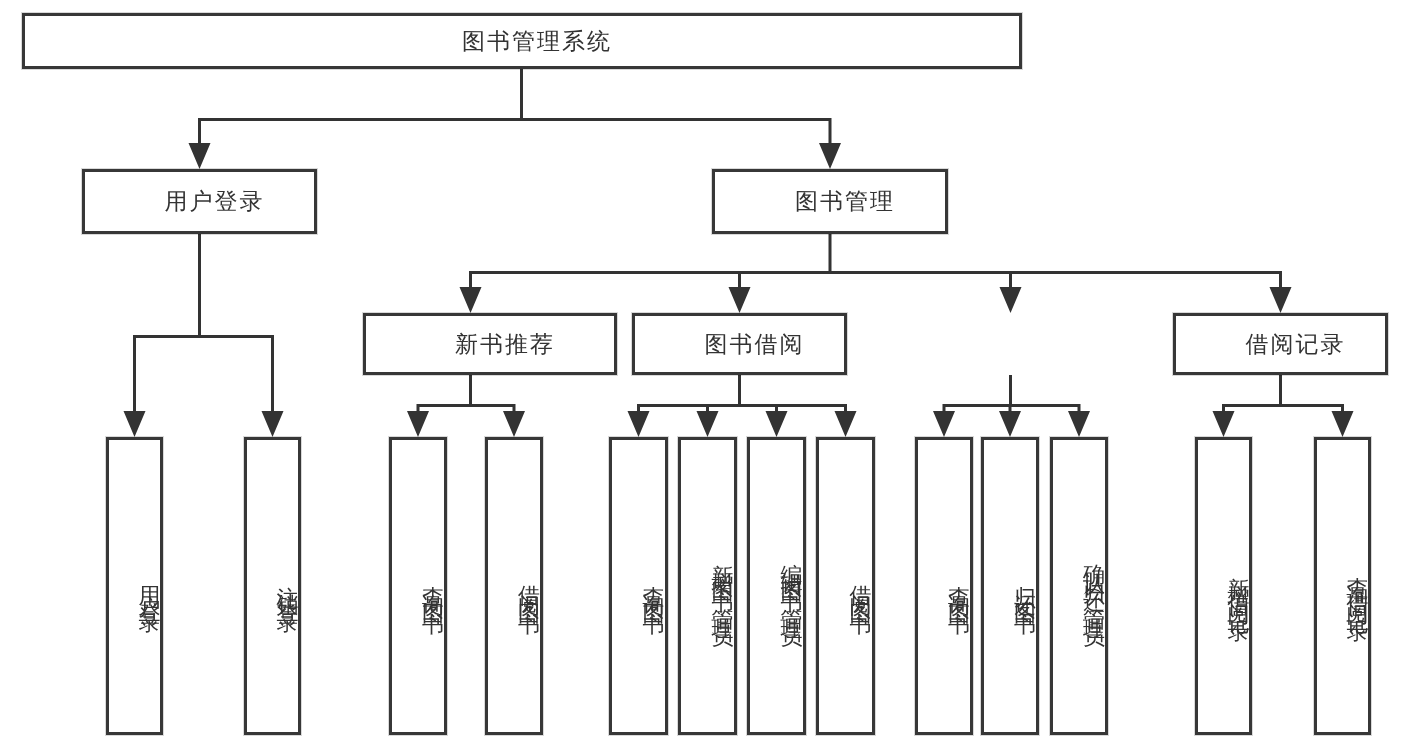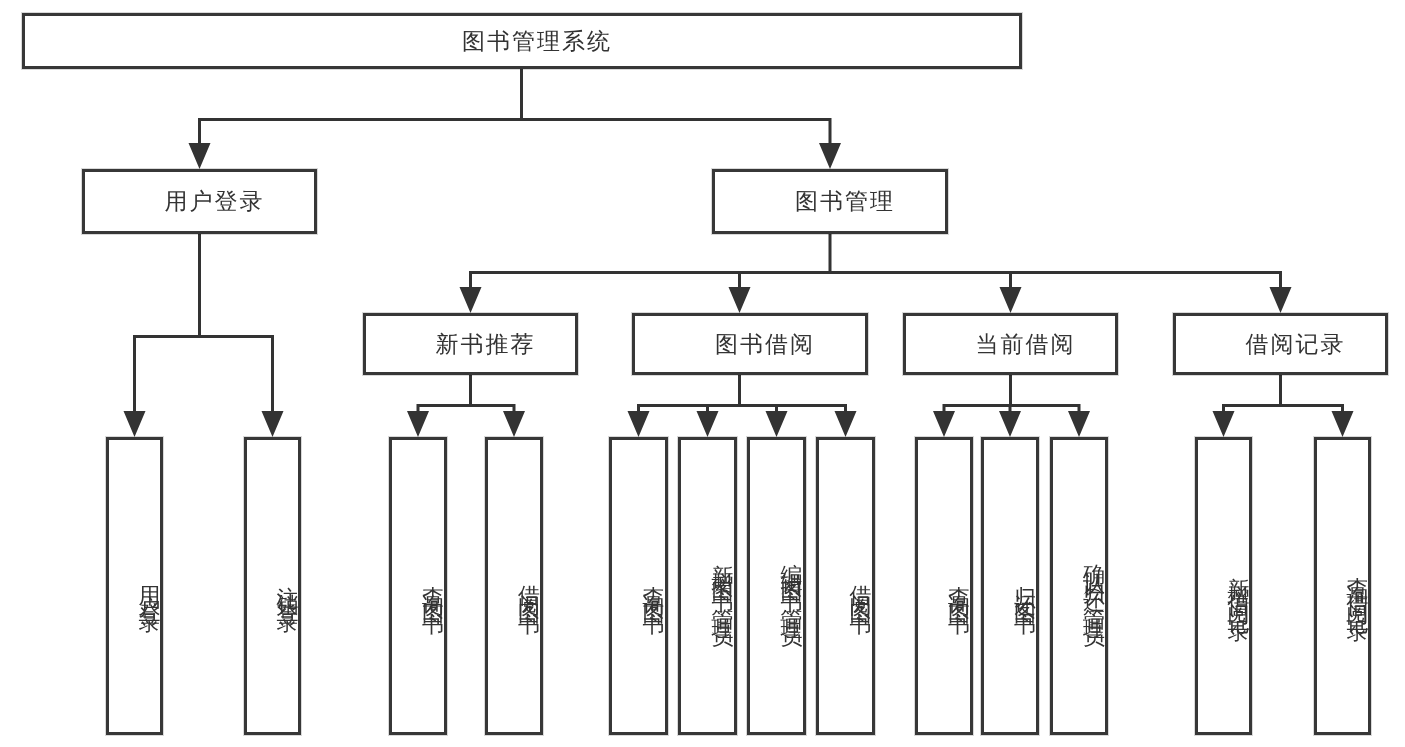--- a/index.html
+++ b/index.html
@@ -91,28 +91,25 @@
     <span>图书管理系统</span>
   </div>
 
   <div class="hbox" style="left:82px;top:169px;width:235px;height:65px;">
     <span>用户登录</span>
   </div>
   <div class="hbox" style="left:712px;top:169px;width:236px;height:65px;text-align:right;">
     <span>图书管理</span>
   </div>
 
-  <div class="hbox" style="left:363px;top:313px;width:215px;height:62px;">
+  <div class="hbox" style="left:363px;top:313px;width:254px;height:62px;">
     <span>新书推荐</span>
   </div>
-  <div class="hbox" style="left:632px;top:313px;width:236px;height:62px;">
+  <div class="hbox" style="left:632px;top:313px;width:215px;height:62px;">
     <span>图书借阅</span>
-  </div>
-  <div class="hbox" style="left:903px;top:313px;width:215px;height:62px;">
-    <span>当前借阅</span>
   </div>
   <div class="hbox" style="left:1173px;top:313px;width:215px;height:62px;">
     <span>借阅记录</span>
   </div>
 
   <div class="vbox" style="left:106px;top:437px;width:57px;height:298px;">
     <span class="vtext">用户登录</span>
   </div>
   <div class="vbox" style="left:244px;top:437px;width:57px;height:298px;">
     <span class="vtext">注销登录</span>

